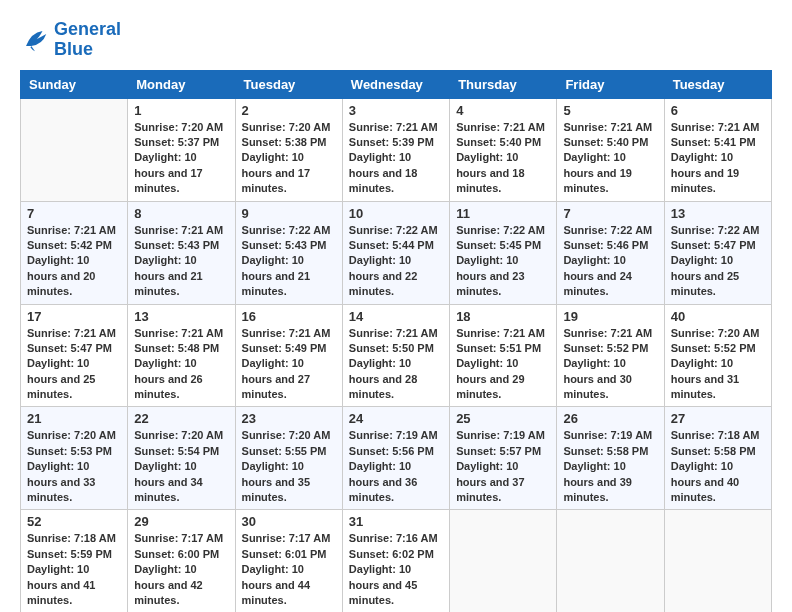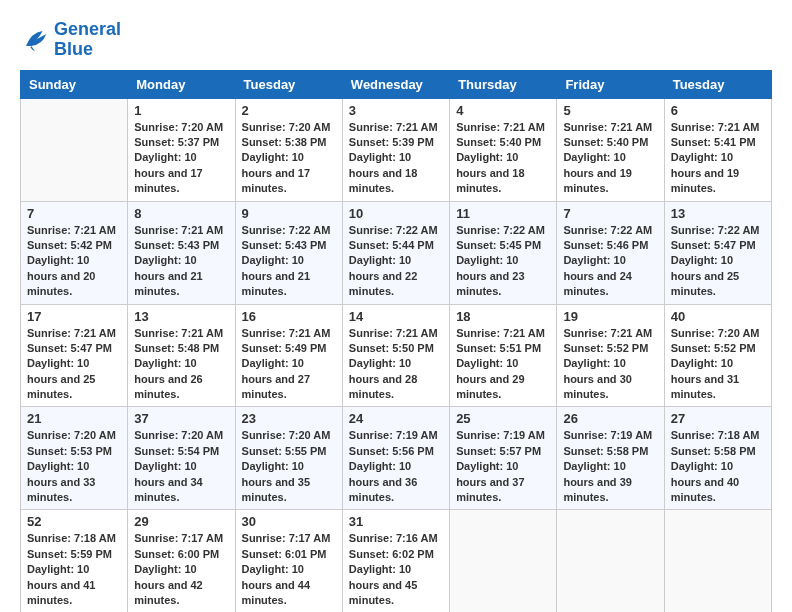--- a/index.html
+++ b/index.html
@@ -211,21 +211,21 @@
           <div class="day-num">40</div>
           <div class="day-info">Sunrise: 7:20 AM<br>Sunset: 5:52 PM<br>Daylight: 10 hours and 31 minutes.</div>
         </td>
       </tr>
       <tr>
         <td>
           <div class="day-num">21</div>
           <div class="day-info">Sunrise: 7:20 AM<br>Sunset: 5:53 PM<br>Daylight: 10 hours and 33 minutes.</div>
         </td>
         <td>
-          <div class="day-num">37</div>
+          <div class="day-num">22</div>
           <div class="day-info">Sunrise: 7:20 AM<br>Sunset: 5:54 PM<br>Daylight: 10 hours and 34 minutes.</div>
         </td>
         <td>
           <div class="day-num">23</div>
           <div class="day-info">Sunrise: 7:20 AM<br>Sunset: 5:55 PM<br>Daylight: 10 hours and 35 minutes.</div>
         </td>
         <td>
           <div class="day-num">24</div>
           <div class="day-info">Sunrise: 7:19 AM<br>Sunset: 5:56 PM<br>Daylight: 10 hours and 36 minutes.</div>
         </td>

